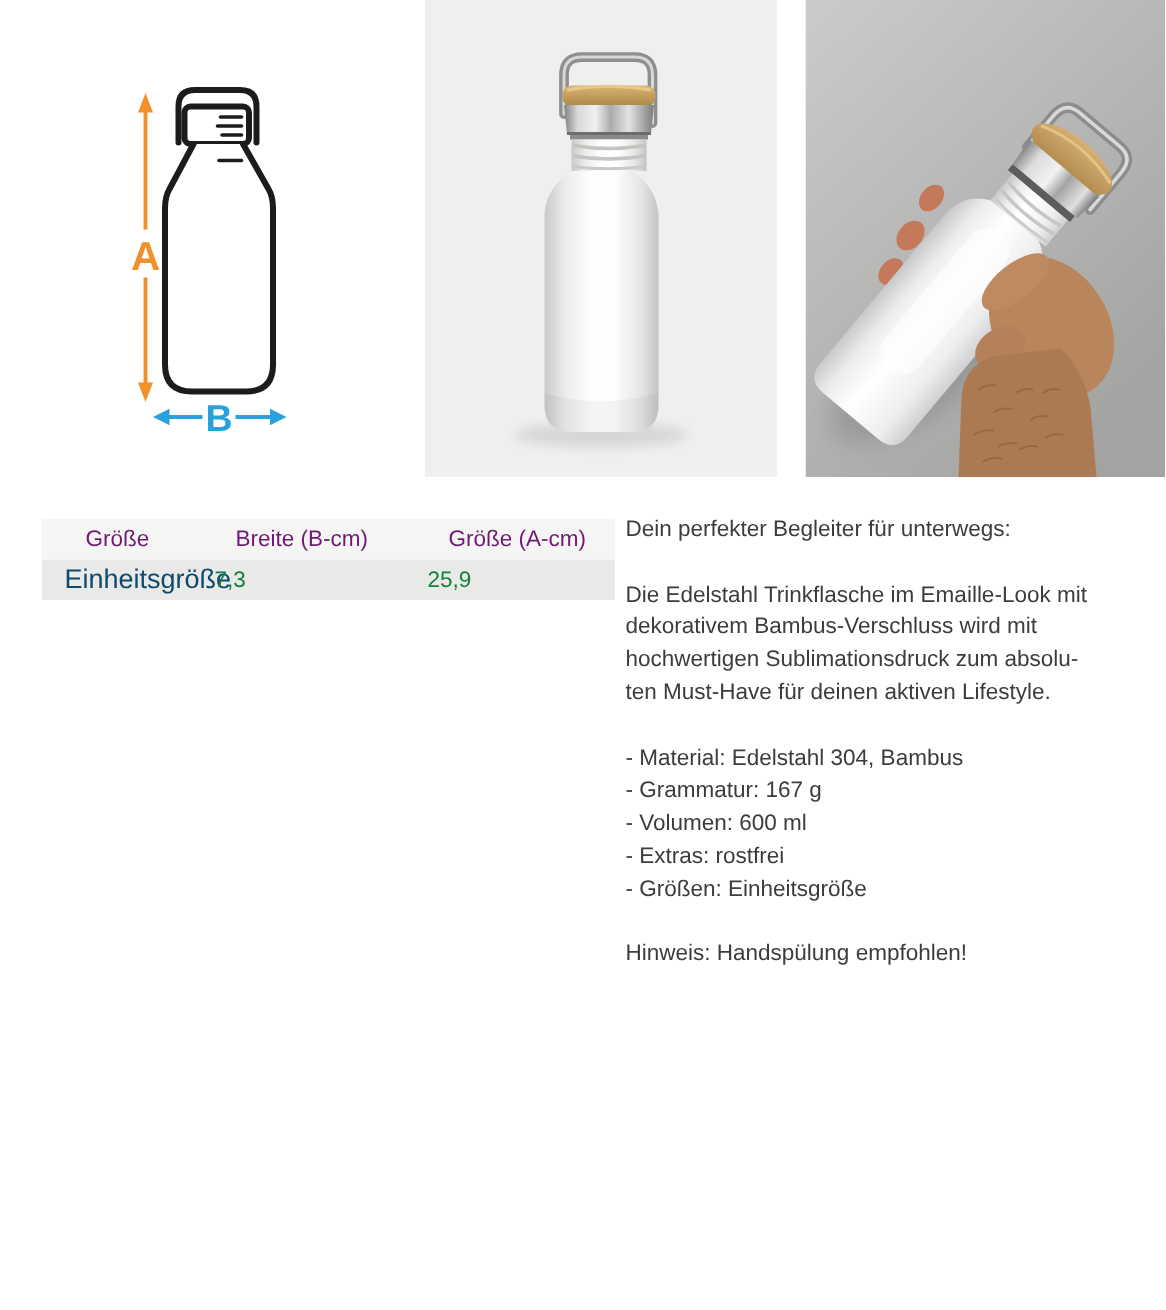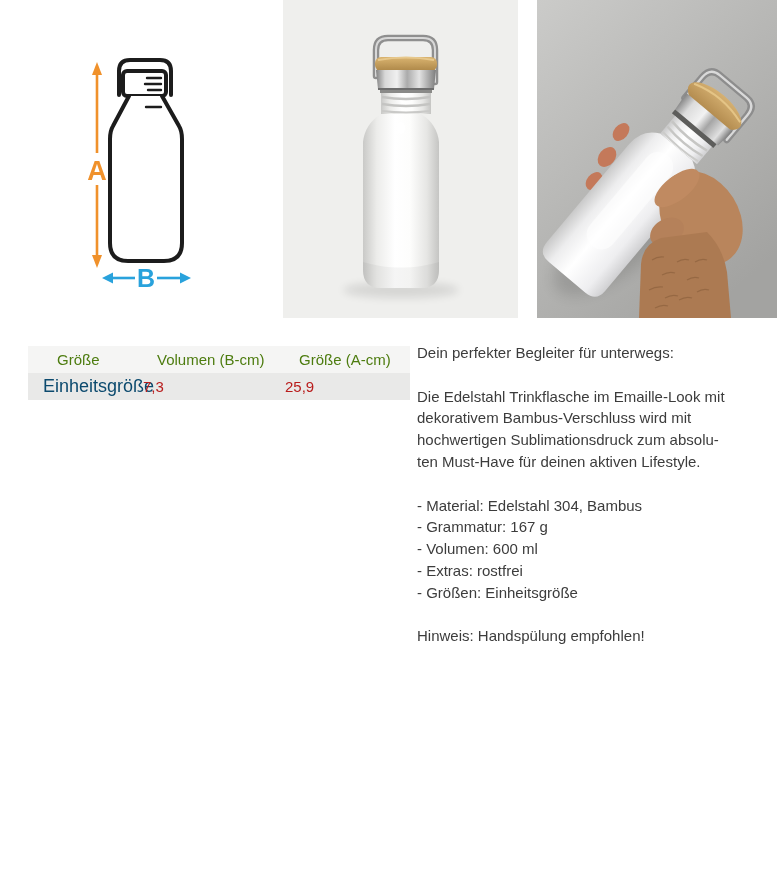--- a/index.html
+++ b/index.html
@@ -10,25 +10,25 @@
   }
   .panel { position:absolute; top:0; }
   #diagram-panel { left:0; width:283px; height:320px; background:#ffffff; }
   #photo-front-panel { left:283px; width:235px; height:318px; }
   #photo-hand-panel { left:537px; width:240px; height:318px; }
   .panel svg { display:block; width:100%; height:100%; }
 
   .size-table-wrap { position:absolute; left:28px; top:346px; width:382px; }
   table.size-table { width:382px; border-collapse:collapse; table-layout:fixed; }
   table.size-table th {
-    height:27px; background:#f5f5f4; color:#4d7c0f; font-weight:normal;
+    height:27px; background:#f5f5f4; color:#701a75; font-weight:normal;
     font-size:15px; text-align:left; padding:0 0 0 29px; vertical-align:middle;
   }
   table.size-table td {
-    height:27px; background:#e9e9e8; color:#b91c1c;
+    height:27px; background:#e9e9e8; color:#15803d;
     font-size:15px; text-align:left; padding:0 0 0 15px; vertical-align:middle;
   }
   table.size-table td.size-name { font-size:18px; color:#0c4a6e; }
 
   .description {
     position:absolute; left:417px; top:342px; width:362px;
     color:#3c3c3c; font-size:15px; line-height:21.8px;
   }
   .desc-line { min-height:21.8px; white-space:nowrap; }
 </style>
@@ -219,21 +219,21 @@
   <div class="size-table-wrap">
     <table class="size-table">
       <colgroup>
           <col style="width:100px">
           <col style="width:142px">
           <col style="width:140px">
         </colgroup>
       <thead>
         <tr>
           <th>Größe</th>
-          <th>Volumen (B-cm)</th>
+          <th>Breite (B-cm)</th>
           <th>Größe (A-cm)</th>
         </tr>
       </thead>
       <tbody>
         <tr>
           <td class="size-name">Einheitsgröße</td>
           <td>7,3</td>
           <td>25,9</td>
         </tr>
       </tbody>

